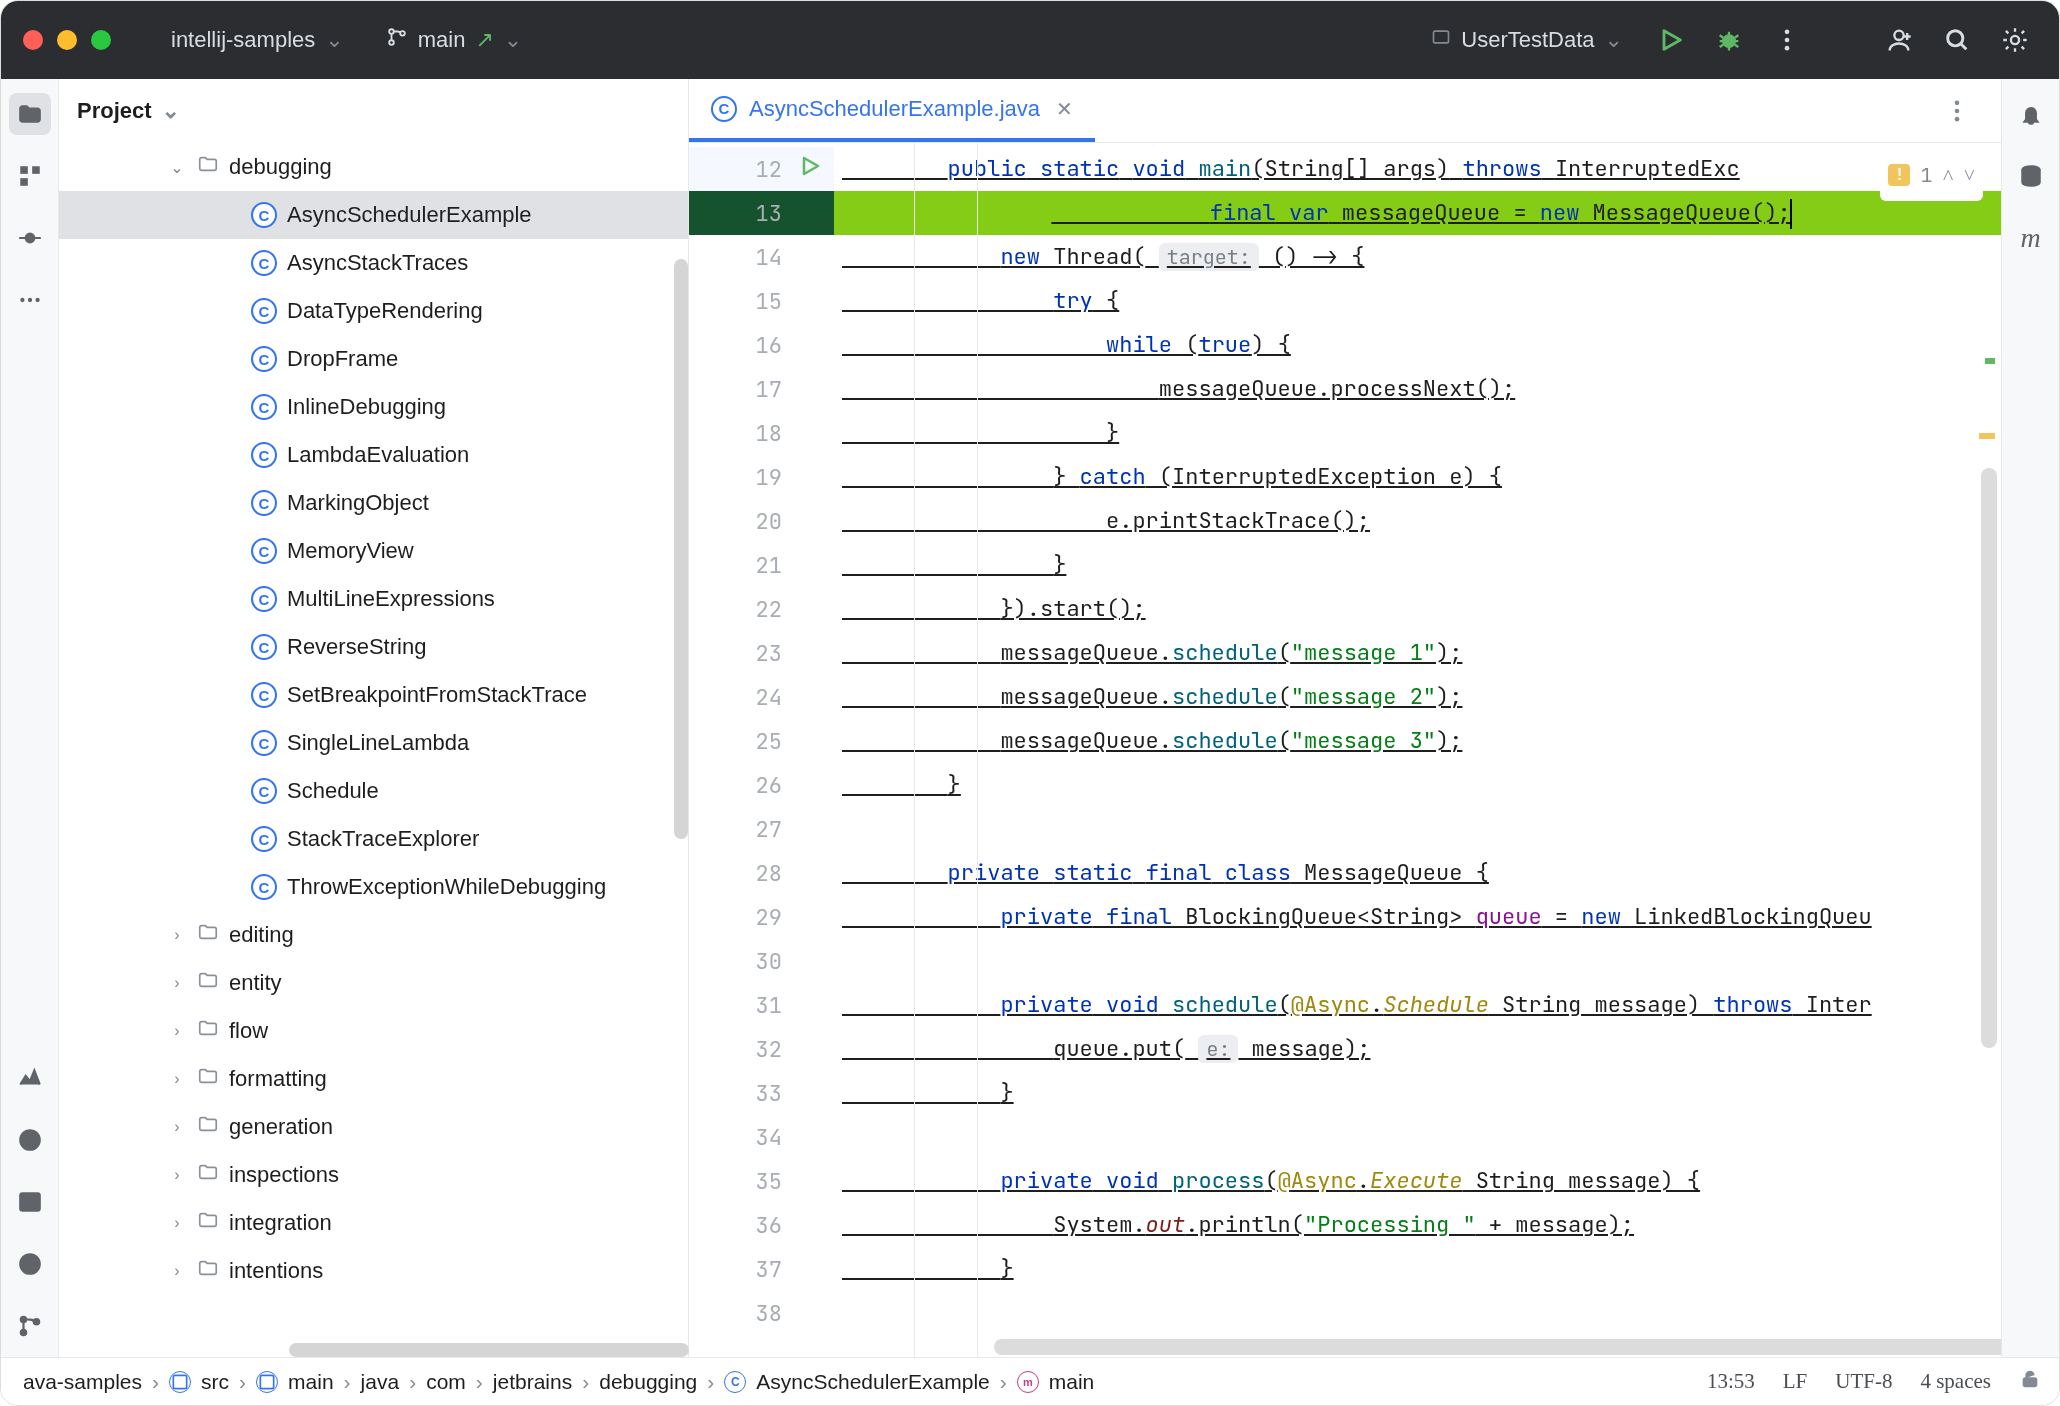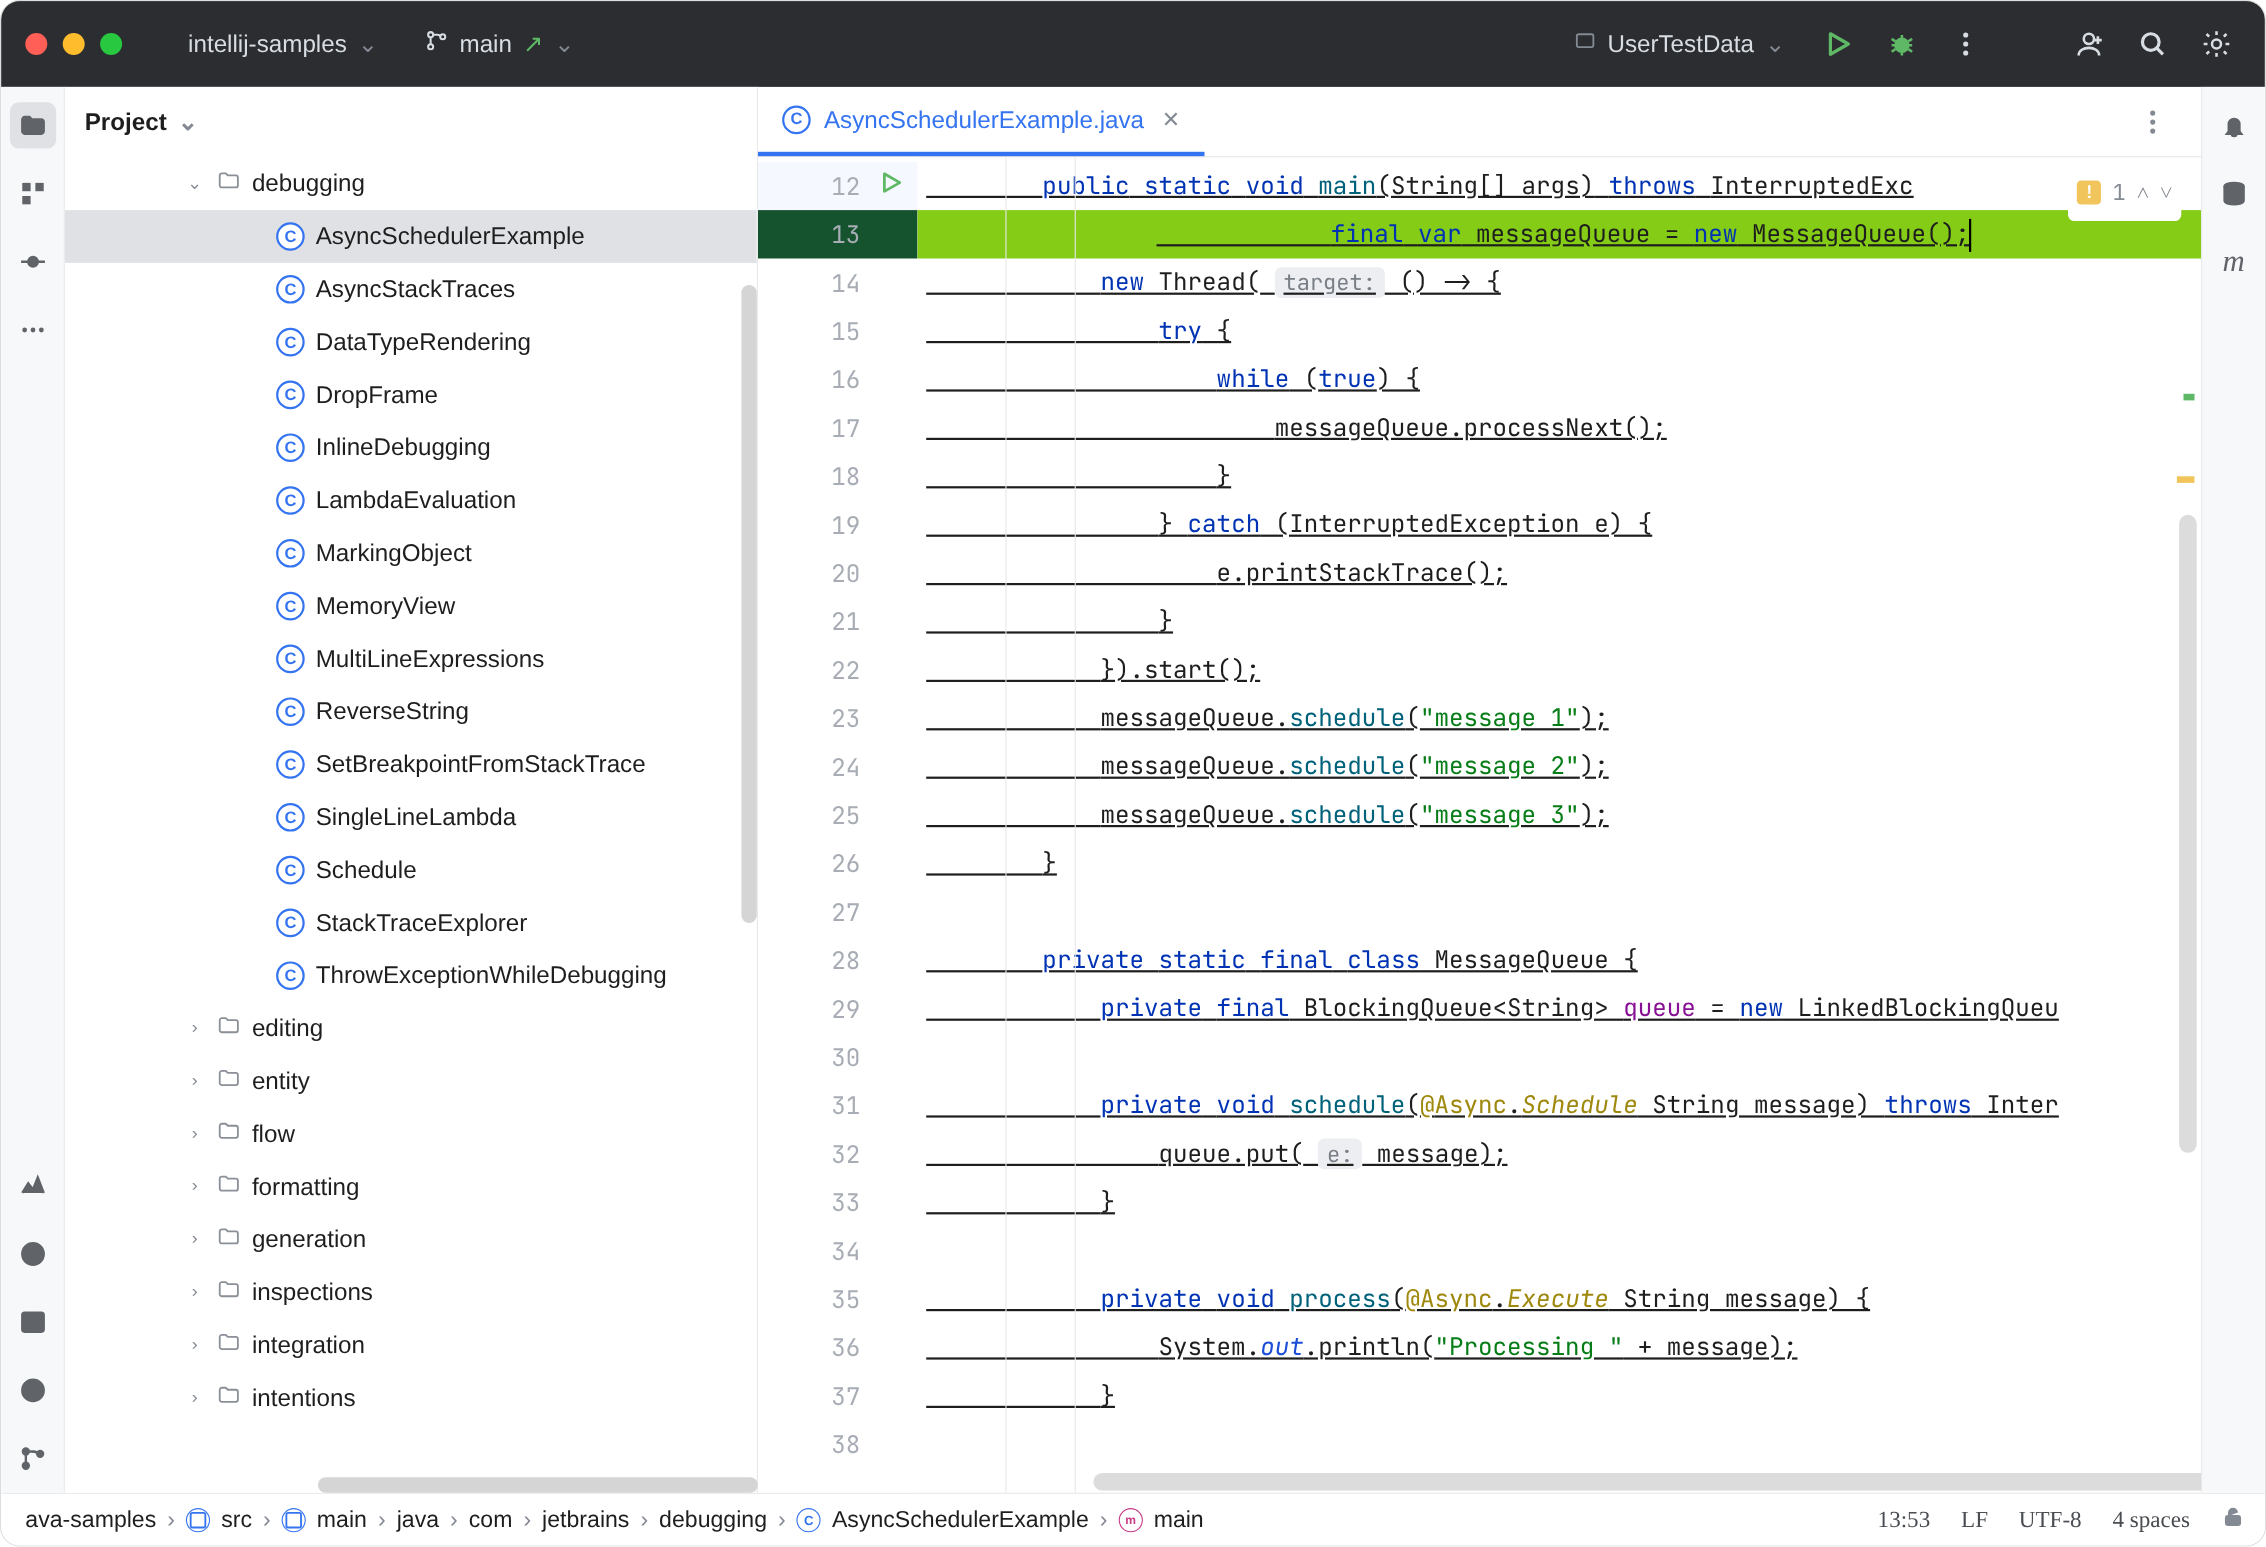--- a/index.html
+++ b/index.html
@@ -118,21 +118,21 @@
   padding-top:4px; overflow:hidden; position:relative; line-height:44px;
 }
 .code-line { height:44px; white-space:pre; padding-left:8px;text-decoration:underline;}
 .code-line.hl { background:#84cc16;text-align:center;}
 .kw { color:#0033b3; }
 .str { color:#067d17; }
 .fn { color:#00627a; }
 .ann { color:#9e880d; }
 .ann2 { color:#9e880d; font-style:italic;}
 .field { color:#871094; }
-.static { color:#1d4ed8; font-style:italic;}
+.static { color:#7f1d1d; font-style:italic;}
 .hint { background:#eceef1; color:#7a7f87; border-radius:6px; padding:1px 8px; font-size:20px;}
 .caret { border-left:2px solid #000; display:inline-block; height:30px; vertical-align:middle; margin-left:-1px;}
 
 .inspect-widget {
   position:absolute; top:6px; right:18px; display:flex; align-items:center; gap:10px;
   background:#fff; padding:4px 8px; border-radius:6px; font-size:20px; color:#848a93;
 }
 .warn-badge { width:22px;height:22px; background:#f2c55c; border-radius:4px; display:flex;align-items:center;justify-content:center; color:#fff; font-weight:700; font-size:16px;}
 
 .editor-scroll-thumb-v { position:absolute; right:4px; top:325px; width:16px; height:580px; background:#dcdcdc; border-radius:8px;}

